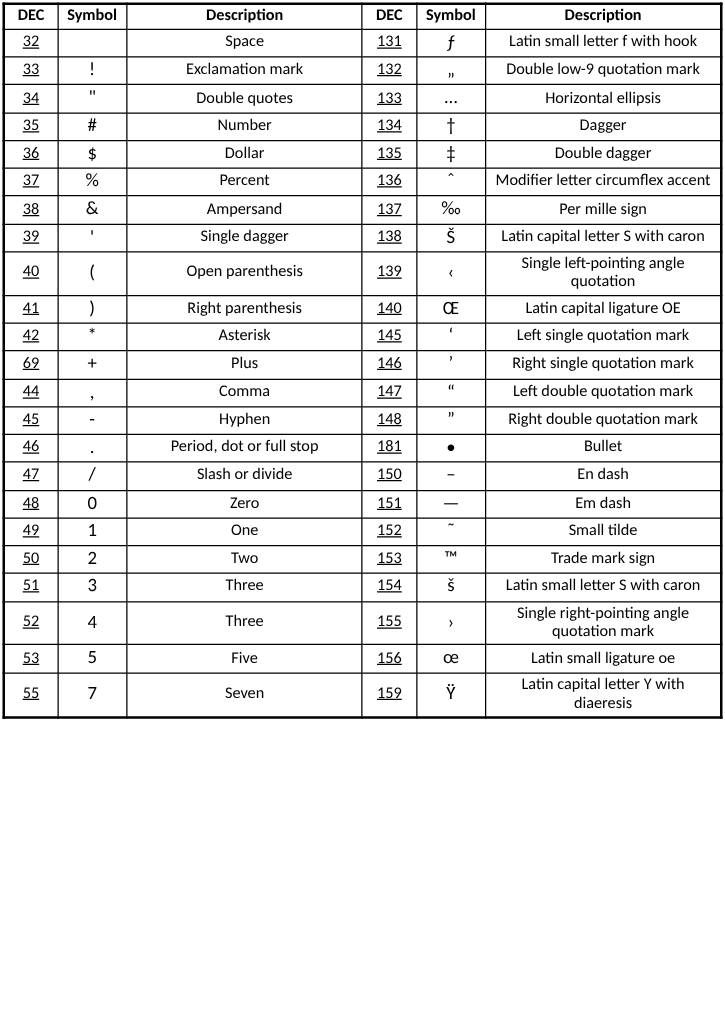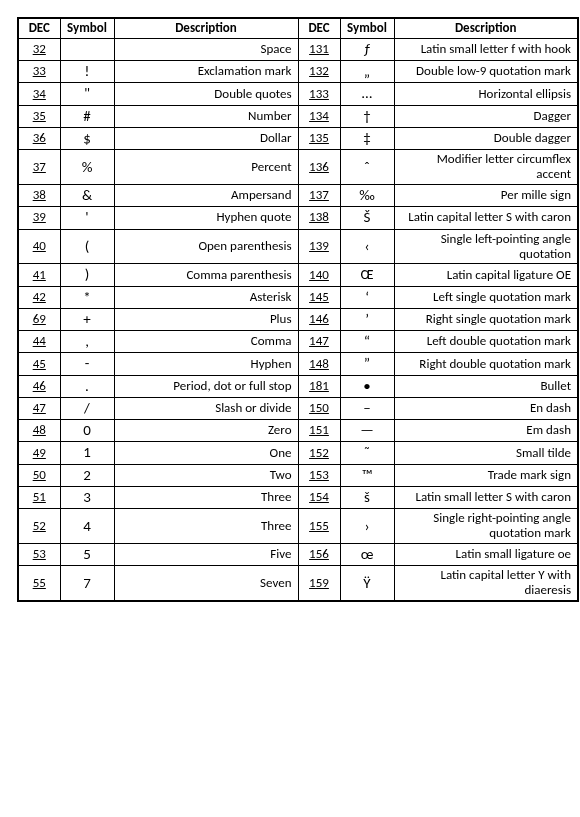--- a/index.html
+++ b/index.html
@@ -5,21 +5,21 @@
   html, body {
     margin: 0;
     padding: 0;
     background: #fff;
     font-family: Calibri, "Segoe UI", Arial, sans-serif;
     color: #000;
   }
   .page {
     box-sizing: border-box;
     width: 580px;
-    padding: 17px;
+    padding: 2px;
   }
   table {
     border-collapse: collapse;
     width: 100%;
     table-layout: fixed;
     border: 2px solid #000;
     font-size: 13px;
   }
   col.dec  { width: 42px; }
   col.sym  { width: 54px; }
@@ -30,21 +30,21 @@
     vertical-align: middle;
     line-height: 1.15;
   }
   th {
     text-align: center;
     font-weight: bold;
     background: #fff;
   }
   td.dec  { text-align: center; text-decoration: underline; }
   td.sym  { text-align: center; font-size: 15px; }
-  td.desc { text-align: right; }
+  td.desc { text-align: center; }
 </style>
 </head>
 <body>
 <div class="page">
 
 <table>
   <colgroup>
     <col class="dec">
         <col class="sym">
         <col class="desc">
@@ -115,37 +115,37 @@
           <td class="dec">38</td>
           <td class="sym">&amp;</td>
           <td class="desc">Ampersand</td>
           <td class="dec">137</td>
           <td class="sym">‰</td>
           <td class="desc">Per mille sign</td>
         </tr>
         <tr>
           <td class="dec">39</td>
           <td class="sym">'</td>
-          <td class="desc">Hyphen quote</td>
+          <td class="desc">Single dagger</td>
           <td class="dec">138</td>
           <td class="sym">Š</td>
           <td class="desc">Latin capital letter S with caron</td>
         </tr>
         <tr>
           <td class="dec">40</td>
           <td class="sym">(</td>
           <td class="desc">Open parenthesis</td>
           <td class="dec">139</td>
           <td class="sym">‹</td>
           <td class="desc">Single left-pointing angle quotation</td>
         </tr>
         <tr>
           <td class="dec">41</td>
           <td class="sym">)</td>
-          <td class="desc">Comma parenthesis</td>
+          <td class="desc">Right parenthesis</td>
           <td class="dec">140</td>
           <td class="sym">Œ</td>
           <td class="desc">Latin capital ligature OE</td>
         </tr>
         <tr>
           <td class="dec">42</td>
           <td class="sym">*</td>
           <td class="desc">Asterisk</td>
           <td class="dec">145</td>
           <td class="sym">‘</td>

